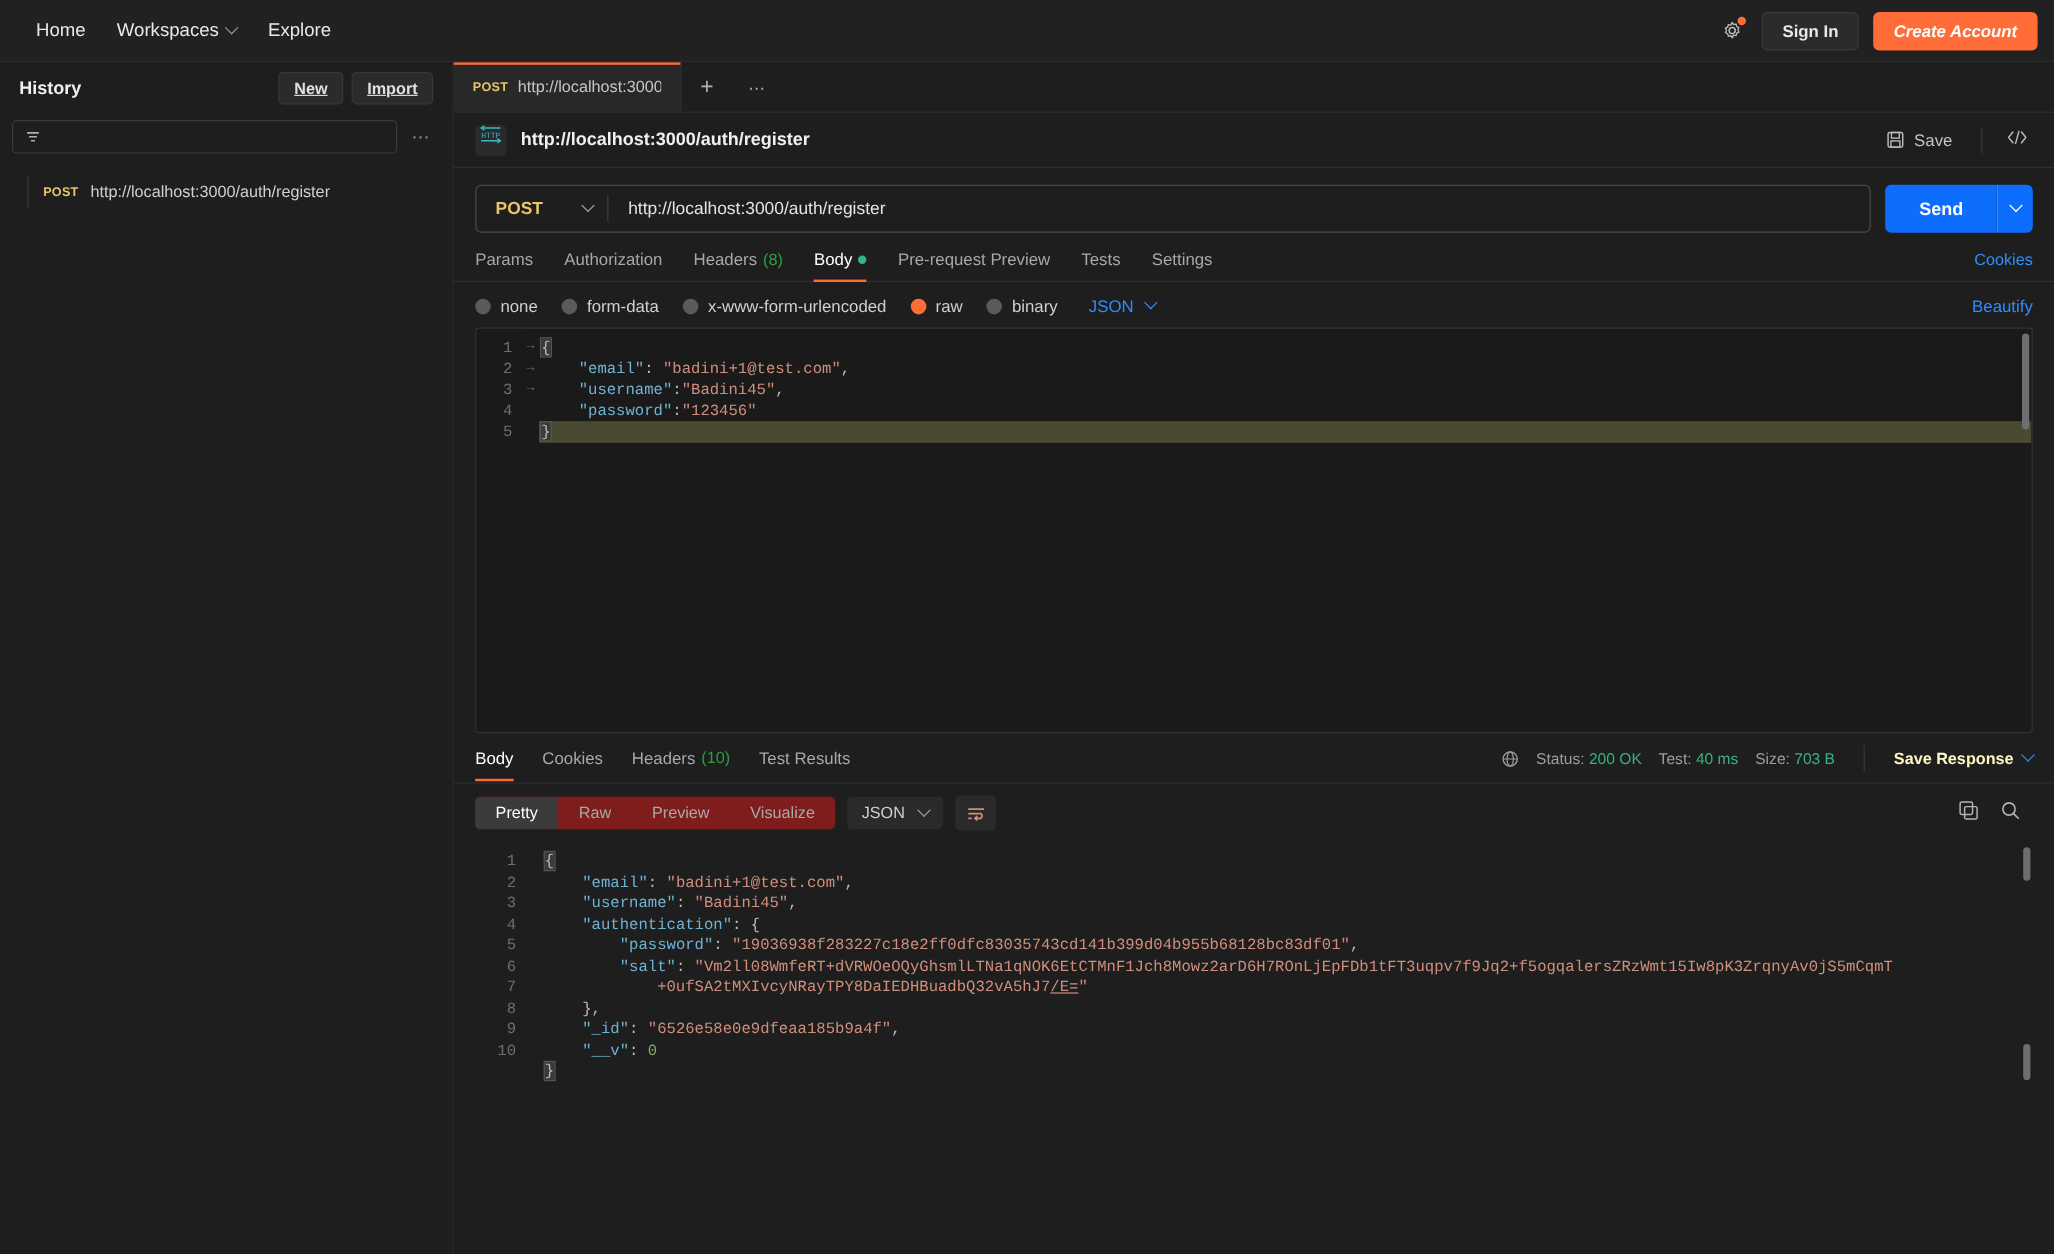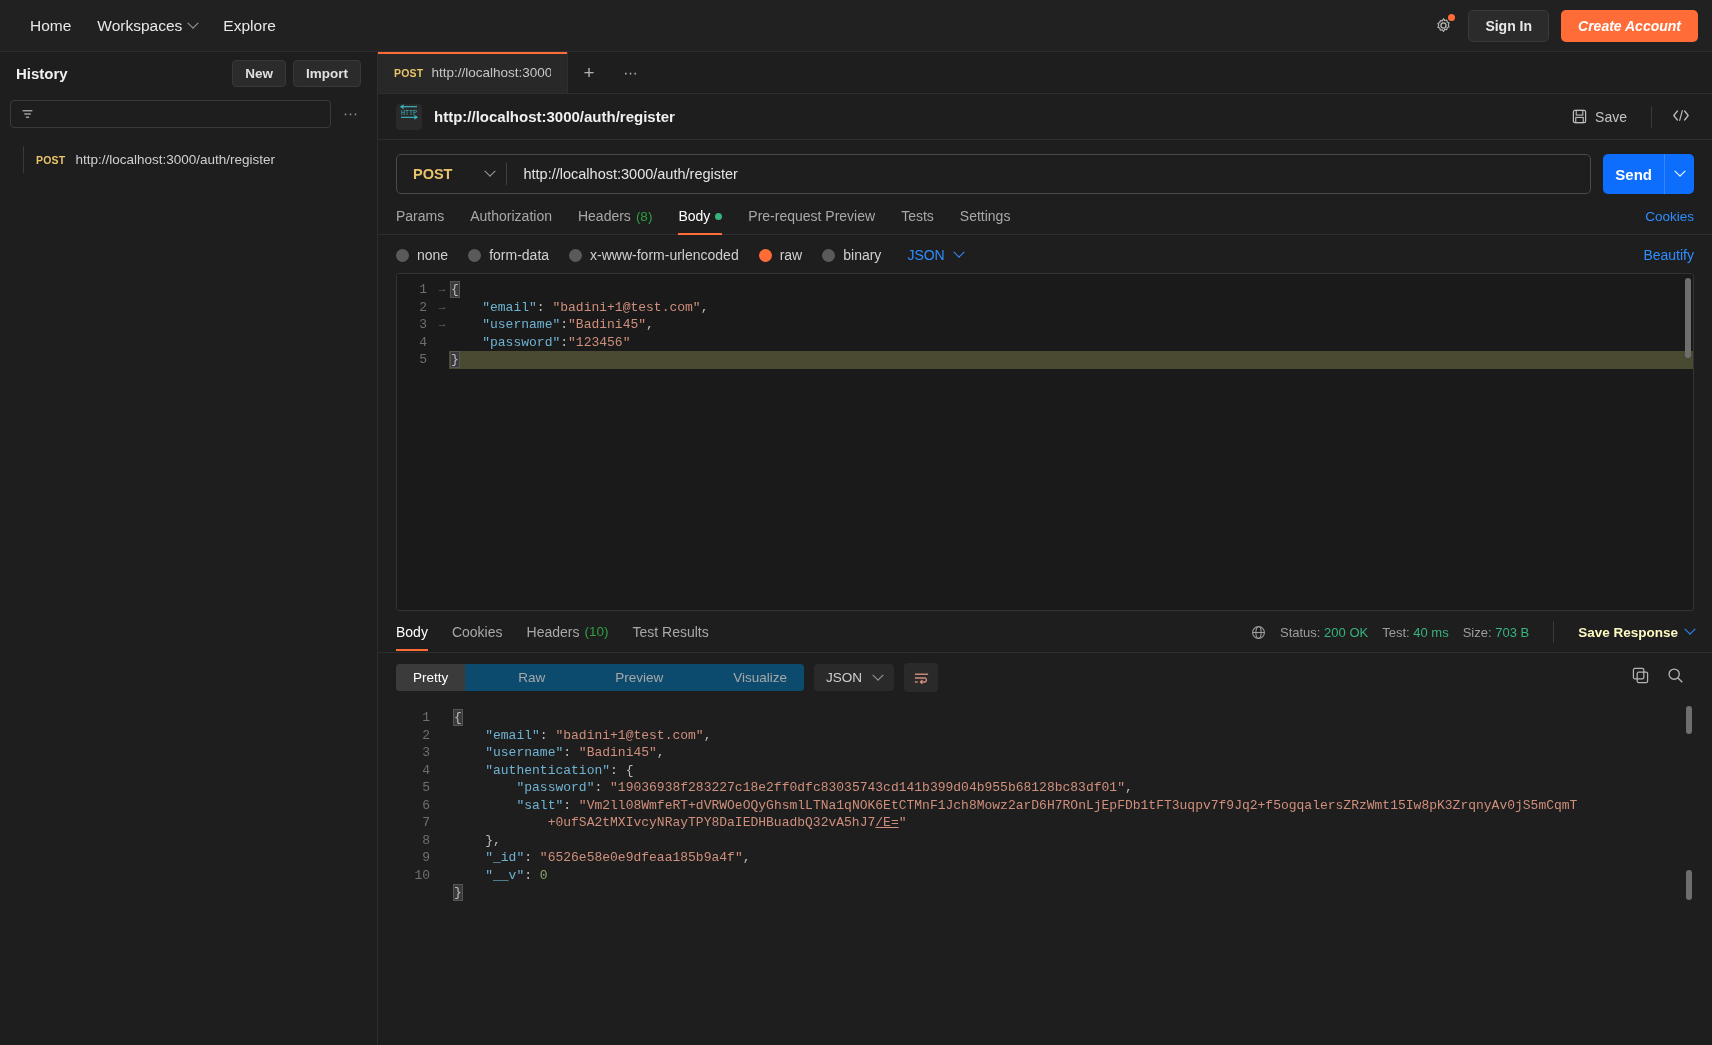--- a/index.html
+++ b/index.html
@@ -68,21 +68,21 @@
   .sidebar {
     width: 378px; flex: 0 0 378px;
     background: #1e1e1e; border-right: 1px solid #2e2e2e;
     display: flex; flex-direction: column;
   }
   .sidebar-head {
     height: 42px; display: flex; align-items: center;
     padding: 0 16px; gap: 8px;
   }
   .sidebar-title { font-size: 15px; font-weight: bold; color: #f0f0f0; }
-  .sidebar-head-btns { margin-left: auto; display: flex; gap: 7px; }
+  .sidebar-head-btns { margin-left: auto; display: flex; gap: 7px; text-decoration: underline; }
   .sb-btn {
     background: #2b2b2b; color: #e0e0e0; font-size: 13.5px; font-weight: bold;
     border: 1px solid #383838; border-radius: 4px; padding: 5px 12px; cursor: pointer;
   }
   .filter-row { display: flex; align-items: center; padding: 6px 14px 4px 10px; gap: 8px; }
   .filter-box {
     flex: 1; height: 28px; background: #1e1e1e;
     border: 1px solid #3a3a3a; border-radius: 4px;
     display: flex; align-items: center; padding: 0 10px; gap: 8px;
   }
@@ -166,21 +166,21 @@
   .method-sel .m-txt { color: #e9c46a; font-size: 14.5px; font-weight: bold; }
   .url-sep { width: 1px; height: 22px; background: #3f3f3f; }
   .url-input {
     flex: 1; background: transparent; border: 0; outline: none;
     color: #e4e4e4; font-size: 14.5px; padding: 0 16px;
     font-family: "Liberation Sans", sans-serif;
   }
   .send-group { display: flex; align-items: stretch; }
   .send-btn {
     background: #0d6efd; color: #fff; font-size: 15px; font-weight: bold;
-    border: 0; border-radius: 5px 0 0 5px; padding: 0 12px; cursor: pointer;
+    border: 0; border-radius: 5px 0 0 5px; padding: 0 28px; cursor: pointer;
   }
   .send-caret {
     background: #0d6efd; border: 0; border-left: 1px solid #3b86ff;
     border-radius: 0 5px 5px 0; width: 30px; cursor: pointer;
     display: flex; align-items: center; justify-content: center;
   }
 
   
   .req-tabs {
     display: flex; align-items: center; gap: 26px;
@@ -256,21 +256,21 @@
     display: flex; align-items: center; gap: 24px;
     padding: 10px 18px 0 18px; border-bottom: 1px solid #2e2e2e;
   }
   .resp-meta { margin-left: auto; display: flex; align-items: center; gap: 14px; padding-bottom: 9px; }
   .meta-txt { font-size: 13px; color: #9d9d9d; }
   .meta-val-green { color: #36b37e; }
   .save-resp { color: #fef9c3; font-size: 13.5px; font-weight: bold; cursor: pointer; display: flex; align-items: center; gap: 8px; }
 
   .resp-toolbar { display: flex; align-items: center; gap: 10px; padding: 10px 18px 10px 18px; }
   .seg {
-    display: flex; background: #0c4a6e; border-radius: 4px; overflow: hidden; gap: 36px;
+    display: flex; background: #7f1d1d; border-radius: 4px; overflow: hidden;
   }
   .seg-item { font-size: 13.5px; color: #a8a8a8; padding: 6px 17px; cursor: pointer; }
   .seg-item.active { background: #3b3b3b; color: #fff; }
   .resp-json-sel {
     display: flex; align-items: center; gap: 12px; background: #2a2a2a;
     border-radius: 4px; padding: 6px 12px; font-size: 13.5px; color: #d0d0d0; cursor: pointer;
   }
   .wrap-btn {
     background: #2a2a2a; border-radius: 4px; width: 34px; height: 29px;
     display: flex; align-items: center; justify-content: center; cursor: pointer;

